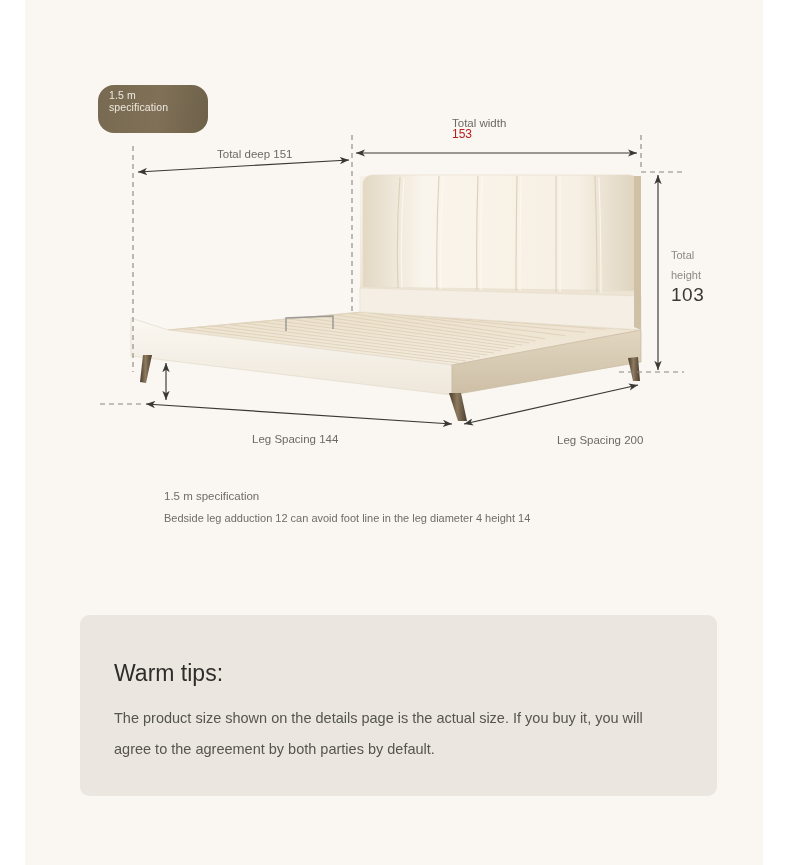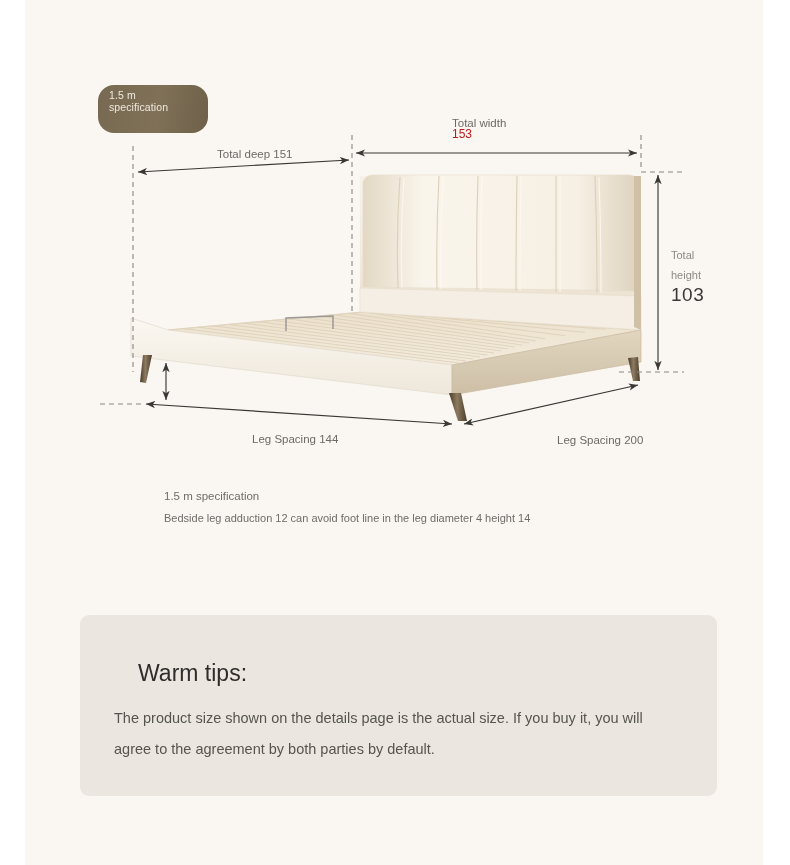--- a/index.html
+++ b/index.html
@@ -94,21 +94,20 @@
     background: #ebe7e0;
     border-radius: 9px;
   }
   #warm-tips-title {
     position: absolute;
     left: 34px;
     top: 45px;
     font-size: 23px;
     color: #2f2d2b;
     font-weight: 400;
-    margin-left: 24px;
   }
   #warm-tips-body {
     position: absolute;
     left: 34px;
     top: 88px;
     width: 565px;
     font-size: 14.5px;
     line-height: 31px;
     color: #565450;
   }

